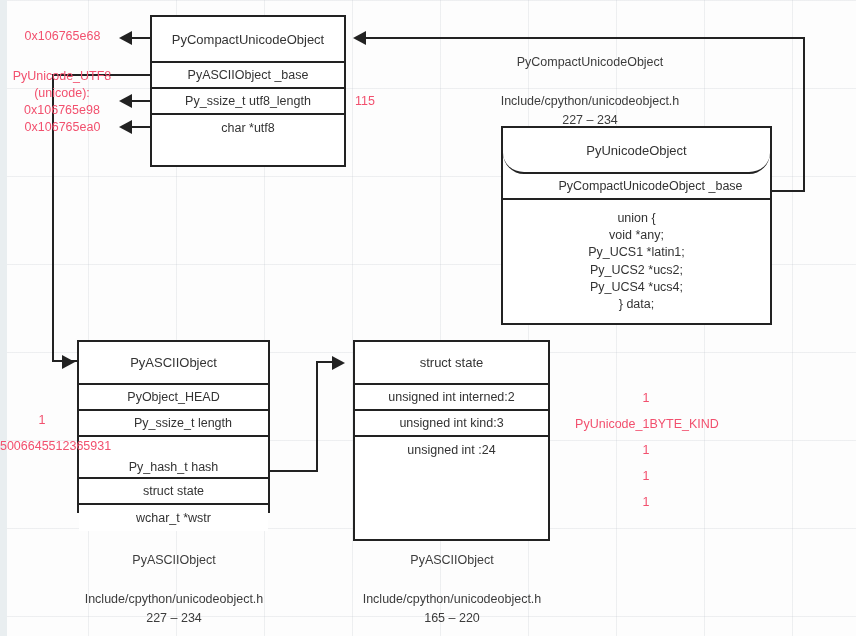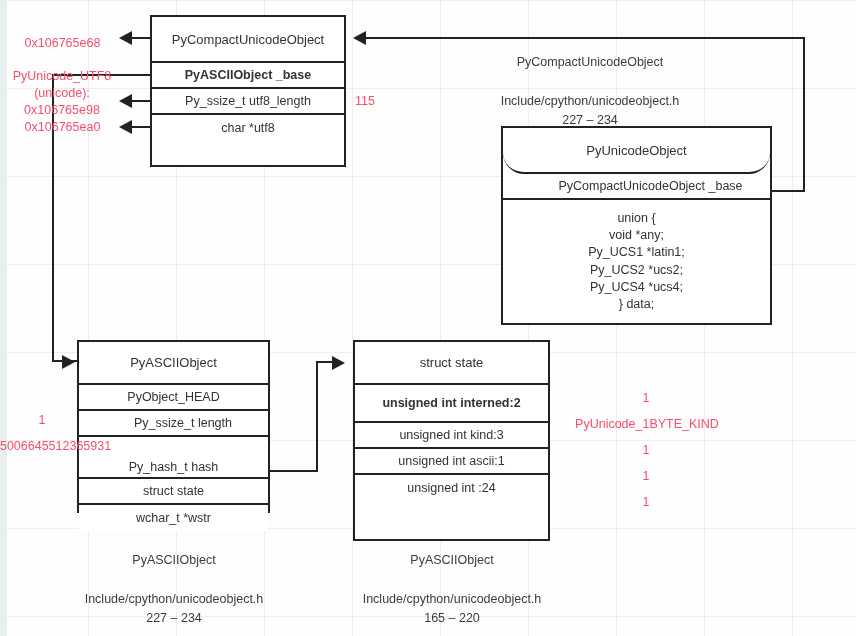--- a/index.html
+++ b/index.html
@@ -79,40 +79,40 @@
 </style>
 </head>
 <body>
 
 <div id="canvas">
 
   <div id="left-strip"></div>
 
   <div class="box" style="left:150px;top:15px;width:196px;height:152px;">
     <div class="row head" style="height:46px;">PyCompactUnicodeObject</div>
-    <div class="row" style="height:26px;font-weight:bold;">PyASCIIObject _base</div>
+    <div class="row" style="height:26px;">PyASCIIObject _base</div>
     <div class="row" style="height:26px;">Py_ssize_t utf8_length</div>
     <div class="row" style="height:26px;text-align:right;">char *utf8</div>
   </div>
 
   <div class="ln hln" style="left:132px;top:37px;width:18px;"></div>
   <div class="arrow left" style="left:119px;top:31px;"></div>
 
   <div class="ln hln" style="left:132px;top:100px;width:18px;"></div>
   <div class="arrow left" style="left:119px;top:94px;"></div>
 
   <div class="ln hln" style="left:132px;top:126px;width:18px;"></div>
   <div class="arrow left" style="left:119px;top:120px;"></div>
 
   <div class="ln hln" style="left:52px;top:74px;width:98px;"></div>
   <div class="ln vln" style="left:52px;top:74px;height:288px;"></div>
   <div class="ln hln" style="left:52px;top:360px;width:26px;"></div>
   <div class="arrow right" style="left:62px;top:355px;"></div>
 
-  <div class="ann" style="left:10px;top:35px;width:105px;">0x106765e68</div>
+  <div class="ann" style="left:10px;top:28px;width:105px;">0x106765e68</div>
   <div class="ann" style="left:4px;top:68px;width:116px;">PyUnicode_UTF8
 (unicode):
 0x106765e98</div>
   <div class="ann" style="left:10px;top:119px;width:105px;">0x106765ea0</div>
   <div class="ann" style="left:348px;top:93px;width:34px;">115</div>
 
   <div class="cap" style="left:440px;top:53px;width:300px;">PyCompactUnicodeObject
 
 Include/cpython/unicodeobject.h
 227 – 234</div>
@@ -145,23 +145,22 @@
   <div class="ann" style="left:32px;top:412px;width:20px;">1</div>
   <div class="ann" style="left:-7px;top:438px;width:120px;text-align:left;">25006645512365931</div>
 
   <div class="ln hln" style="left:270px;top:470px;width:48px;"></div>
   <div class="ln vln" style="left:316px;top:361px;height:111px;"></div>
   <div class="ln hln" style="left:316px;top:361px;width:24px;"></div>
   <div class="arrow right" style="left:332px;top:356px;"></div>
 
   <div class="box" style="left:353px;top:340px;width:197px;height:201px;">
     <div class="row head" style="height:43px;">struct state</div>
-    <div class="row" style="height:38px;font-weight:bold;">unsigned int interned:2</div>
+    <div class="row" style="height:26px;">unsigned int interned:2</div>
     <div class="row" style="height:26px;">unsigned int kind:3</div>
-    <div class="row" style="height:26px;">unsigned int ascii:1</div>
     <div class="row" style="height:26px;">unsigned int :24</div>
   </div>
 
   <div class="ann" style="left:636px;top:390px;width:20px;">1</div>
   <div class="ann" style="left:573px;top:416px;width:148px;">PyUnicode_1BYTE_KIND</div>
   <div class="ann" style="left:636px;top:442px;width:20px;">1</div>
   <div class="ann" style="left:636px;top:468px;width:20px;">1</div>
   <div class="ann" style="left:636px;top:494px;width:20px;">1</div>
 
   <div class="cap" style="left:24px;top:551px;width:300px;">PyASCIIObject

